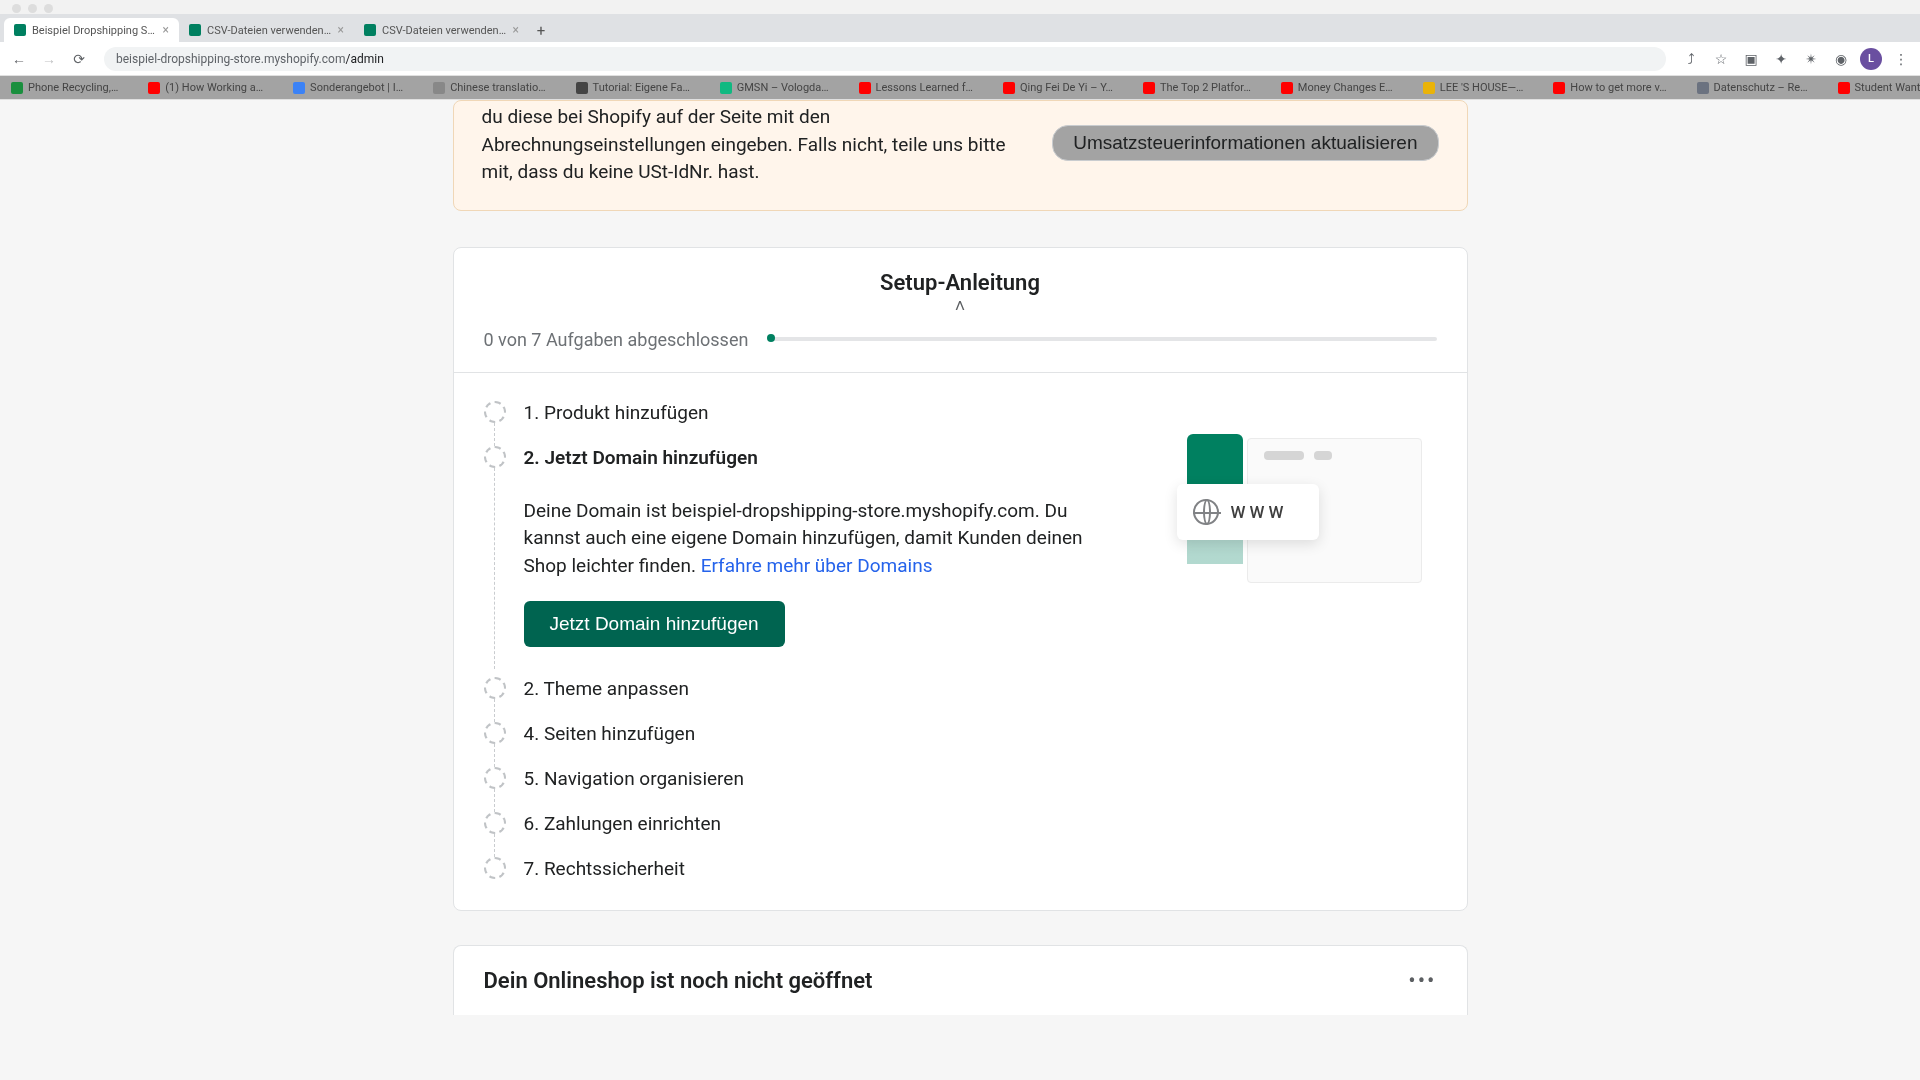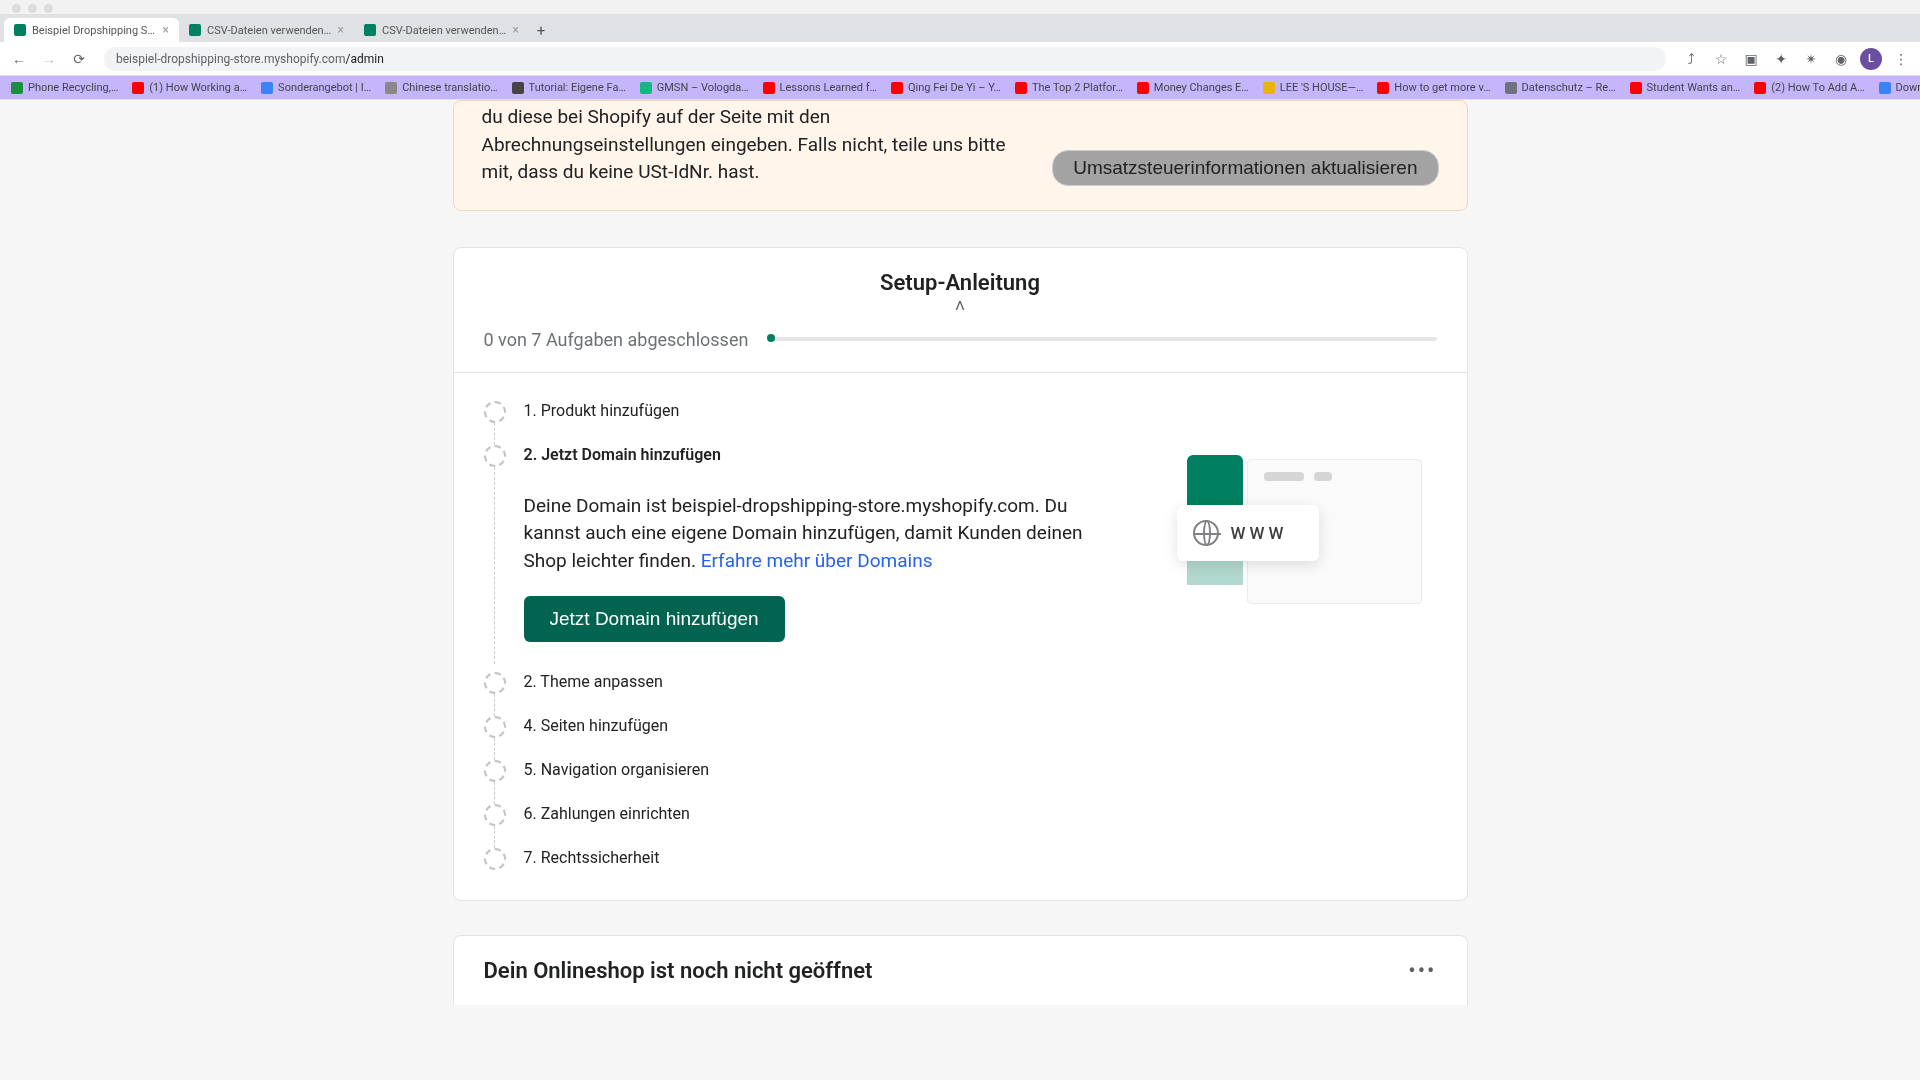--- a/index.html
+++ b/index.html
@@ -18,31 +18,31 @@
   .tab-title { white-space: nowrap; overflow: hidden; text-overflow: ellipsis; }
   .new-tab { width: 24px; height: 22px; display: flex; align-items: center; justify-content: center; color: #555; font-size: 15px; }
 
   .nav-bar { display: flex; align-items: center; gap: 8px; background: #ffffff; height: 34px; padding: 0 8px; border-bottom: 1px solid #e0e0e0; }
   .nav-icon { width: 22px; height: 22px; display: flex; align-items: center; justify-content: center; color: #606367; font-size: 14px; }
   .url-bar { flex: 1; height: 24px; background: #f1f3f4; border-radius: 12px; display: flex; align-items: center; padding: 0 12px; font-size: 12px; color: #5f6368; margin: 0 6px; }
   .url-bar .path { color: #202124; }
   .toolbar-icon { width: 22px; height: 22px; display: flex; align-items: center; justify-content: center; color: #5f6368; font-size: 14px; }
   .avatar-chip { width: 22px; height: 22px; border-radius: 50%; background: #6a4fa0; color: #fff; display: flex; align-items: center; justify-content: center; font-size: 11px; font-weight: 500; }
 
-  .bookmarks-bar { display: flex; gap: 4px; background: #c4b5fd; height: 24px; padding: 0 6px; border-bottom: 1px solid #e0e0e0; overflow: hidden; }
+  .bookmarks-bar { display: flex; gap: 20px; background: #a3a3a3; height: 24px; padding: 0 6px; border-bottom: 1px solid #e0e0e0; overflow: hidden; }
   .bm-item { display: flex; align-items: center; gap: 5px; font-size: 11px; color: #444; padding: 0 5px; white-space: nowrap; }
   .bm-fav { width: 12px; height: 12px; border-radius: 2px; flex: 0 0 12px; }
 
   
   .page { background: #f6f6f6; height: calc(1080px - 14px - 28px - 34px - 24px); overflow-y: auto; }
 
   .card { background: #fff; border: 1px solid #e1e3e5; border-radius: 8px; width: 1015px; margin: 0 auto 34px auto; }
 
   
-  .tax-notice { background: #fff5eb; border: 1px solid #f0d7b7; border-radius: 8px; width: 1015px; margin: 0 auto 36px auto; padding: 0 28px 24px 28px; display: flex; justify-content: space-between; align-items: flex-end; }
+  .tax-notice { background: #fff5eb; border: 1px solid #f0d7b7; border-radius: 8px; width: 1015px; margin: 0 auto 36px auto; padding: 0 28px 24px 28px; display: flex; justify-content: space-between; align-items: center; }
   .tax-text { font-size: 19px; color: #202223; line-height: 1.45; max-width: 530px; padding-top: 2px; }
   .tax-button { background: #a3a3a3; border: 1px solid #c9cccf; border-radius: 16px; font-size: 19px; color: #202223; padding: 6px 20px; cursor: default; }
 
   
   .setup-header { padding: 22px 30px 0 30px; display: flex; justify-content: space-between; align-items: center; flex-direction: column; }
   .setup-title { font-size: 22px; font-weight: 600; color: #202223; }
   .chevron-up { font-size: 18px; color: #5c5f62; }
 
   .setup-progress-row { display: flex; align-items: center; gap: 20px; padding: 12px 30px 22px 30px; }
   .progress-text { font-size: 18px; color: #6d7175; }
@@ -50,28 +50,28 @@
   .progress-dot { position: absolute; left: -1px; top: -3px; width: 8px; height: 8px; border-radius: 50%; background: #008060; }
 
   .setup-divider { border-top: 1px solid #e1e3e5; margin: 0; }
 
   .setup-list { padding: 26px 30px 30px 30px; position: relative; }
   .setup-step { display: flex; align-items: flex-start; gap: 18px; position: relative; margin-bottom: 20px; }
   .step-circle { width: 22px; height: 22px; border-radius: 50%; border: 2px dashed #c0c3c6; flex: 0 0 22px; margin-top: 2px; background: #fff; position: relative; z-index: 2; }
   .step-connector { position: absolute; left: 10px; top: 24px; bottom: -22px; width: 0; border-left: 1px dashed #c9cccf; z-index: 1; }
   .setup-step:last-child .step-connector { display: none; }
   .step-body { flex: 1; }
-  .step-title { font-size: 16px; color: #202223; padding-top: 2px; }
+  .step-title { font-size: 19px; color: #202223; padding-top: 2px; }
   .step-title.bold { font-weight: 600; }
   .step-desc { font-size: 19px; color: #202223; line-height: 1.45; margin-top: 28px; max-width: 560px; }
   .step-link { color: #2563eb; }
   .primary-btn { display: inline-block; margin-top: 22px; background: #006450; color: #fff; border: none; border-radius: 6px; padding: 12px 26px; font-size: 19px; cursor: default; }
 
   
-  .step-expanded { display: flex; gap: 40px; align-items: center; }
+  .step-expanded { display: flex; gap: 40px; align-items: flex-start; }
   .step-left { flex: 1; }
   .illus-wrap { width: 260px; height: 165px; margin-top: -10px; position: relative; flex: 0 0 260px; }
   .illus-bg { position: absolute; left: 10px; top: 0; width: 56px; height: 130px; background: linear-gradient(to bottom, #008060 0%, #008060 40%, rgba(0,128,96,0.3) 80%); border-radius: 6px 6px 0 0; }
   .illus-page { position: absolute; left: 70px; top: 4px; width: 175px; height: 145px; background: #fafafa; border: 1px solid #ebebeb; border-radius: 4px; }
   .illus-page::before { content: ""; position: absolute; left: 16px; top: 12px; width: 40px; height: 9px; background: #d5d5d5; border-radius: 4px; }
   .illus-page::after { content: ""; position: absolute; left: 66px; top: 12px; width: 18px; height: 9px; background: #d5d5d5; border-radius: 4px; }
   .illus-card { position: absolute; left: 0px; top: 50px; width: 142px; height: 56px; background: #fff; border-radius: 6px; box-shadow: 0 4px 14px rgba(0,0,0,0.12); display: flex; align-items: center; gap: 12px; padding: 0 16px; }
   .globe-icon { width: 26px; height: 26px; border: 2px solid #808285; border-radius: 50%; position: relative; flex: 0 0 26px; }
   .globe-icon::before { content: ""; position: absolute; left: 8px; top: -2px; width: 8px; height: 26px; border: 2px solid #808285; border-radius: 50%; box-sizing: border-box; }
   .globe-icon::after { content: ""; position: absolute; left: -2px; top: 11px; width: 28px; height: 2px; background: #808285; }

